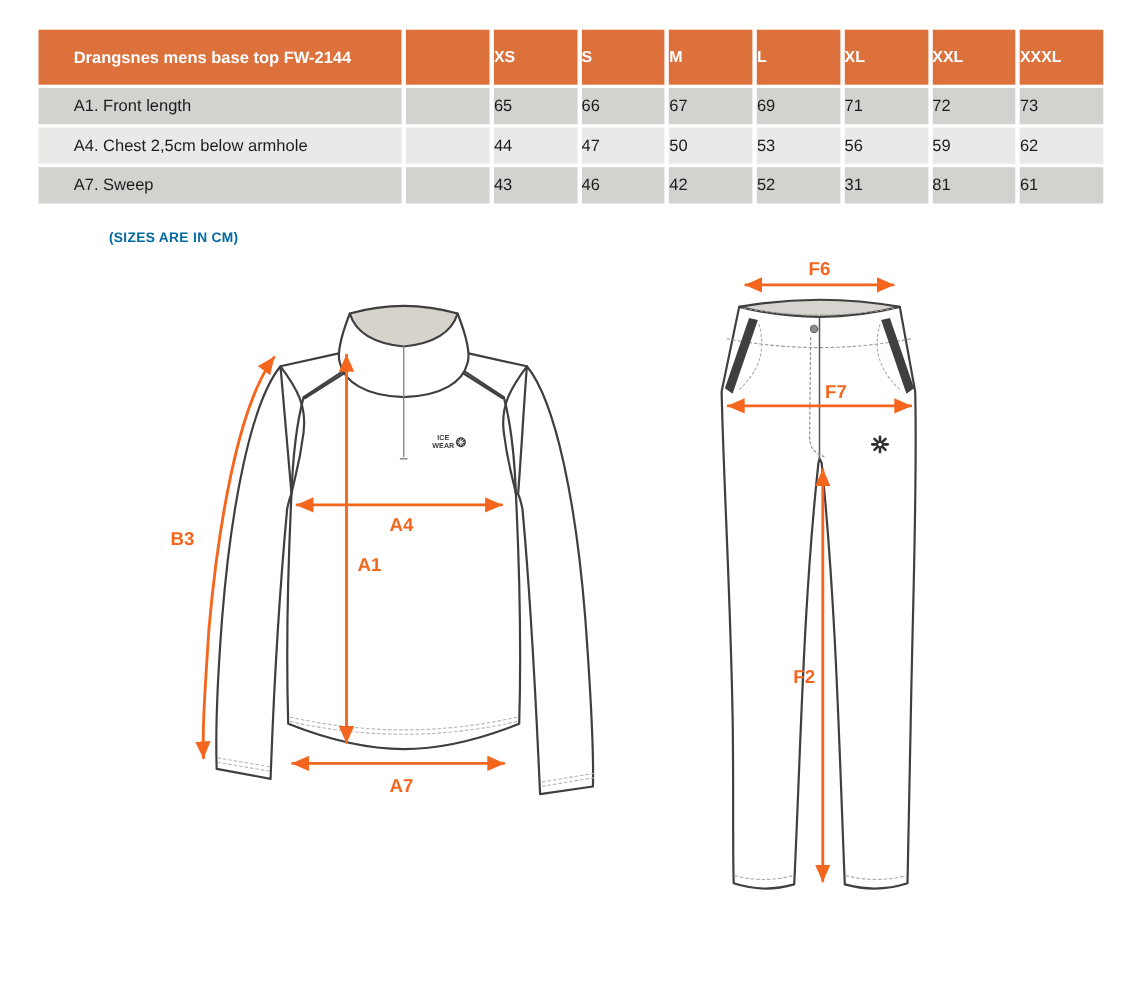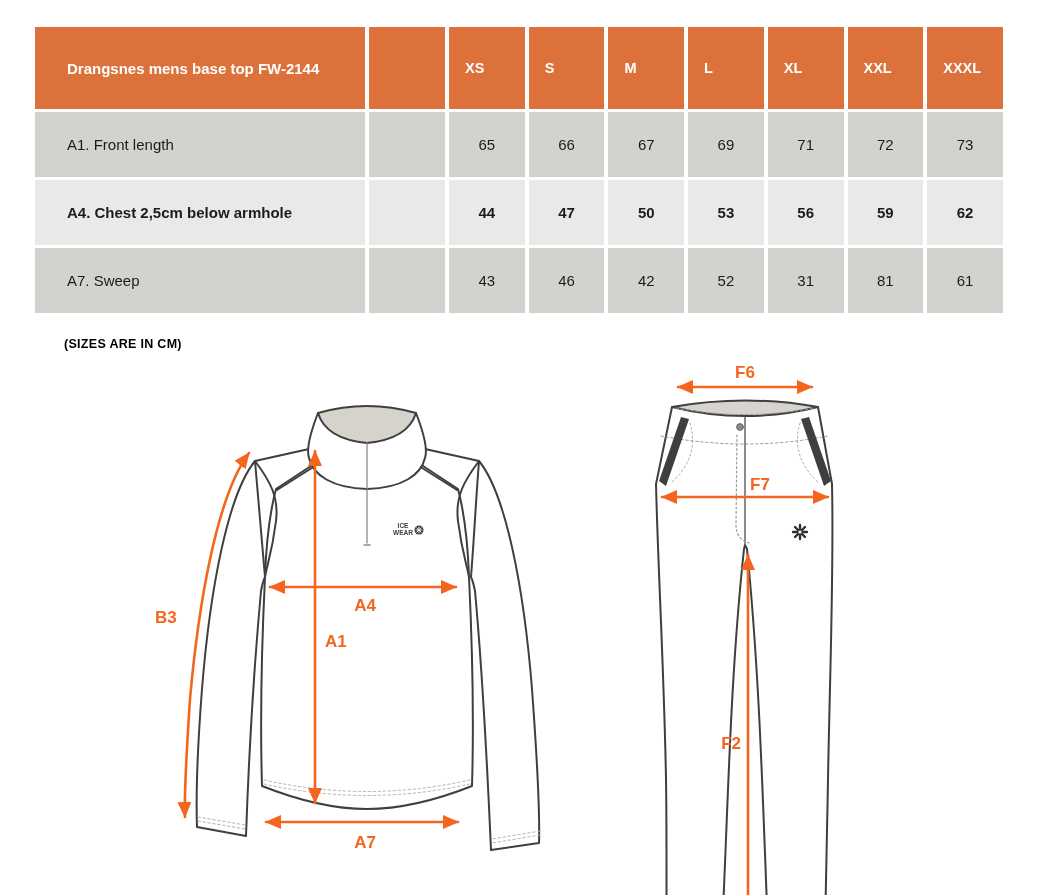--- a/index.html
+++ b/index.html
@@ -12,21 +12,21 @@
 
   
   table.size-table{
     border-collapse:separate;
     border-spacing:4px 3px;
     table-layout:fixed;
     width:976px;
     margin:24px 0 0 31px;
   }
   table.size-table th, table.size-table td{
-    padding:16px;
+    padding:0;
     overflow:hidden;
     white-space:nowrap;
   }
   table.size-table th{
     background:#DC713C;
     color:#ffffff;
     height:50px;
     font-size:14.5px;
     font-weight:bold;
     text-align:left;
@@ -34,34 +34,34 @@
   }
   table.size-table th.c-name{
     text-align:left;
     padding-left:32px;
     font-size:15px;
   }
   table.size-table td{
     height:33px;
     font-size:15px;
     color:#1c1c1c;
-    text-align:center;
+    text-align:left;
     vertical-align:middle;
   }
   table.size-table td.c-name{
     text-align:left;
     padding-left:32px;
   }
   table.size-table tbody tr.row-dark td{background:#D2D2CF;}
-  table.size-table tbody tr.row-light td{background:#E9E9E7;font-weight:bold;}
+  table.size-table tbody tr.row-light td{background:#E9E9E7;}
 
   
   .sizes-note{
-    margin:21px 0 0 64px;
-    color:#000000;
+    margin:21px 0 0 99px;
+    color:#0369a1;
     font-size:12.5px;
     font-weight:bold;
     letter-spacing:.3px;
   }
 
   
   .diagram-wrap{margin-top:8px;}
   svg text.measure-label{
     font-family:"Liberation Sans","DejaVu Sans",sans-serif;
     font-weight:bold;

